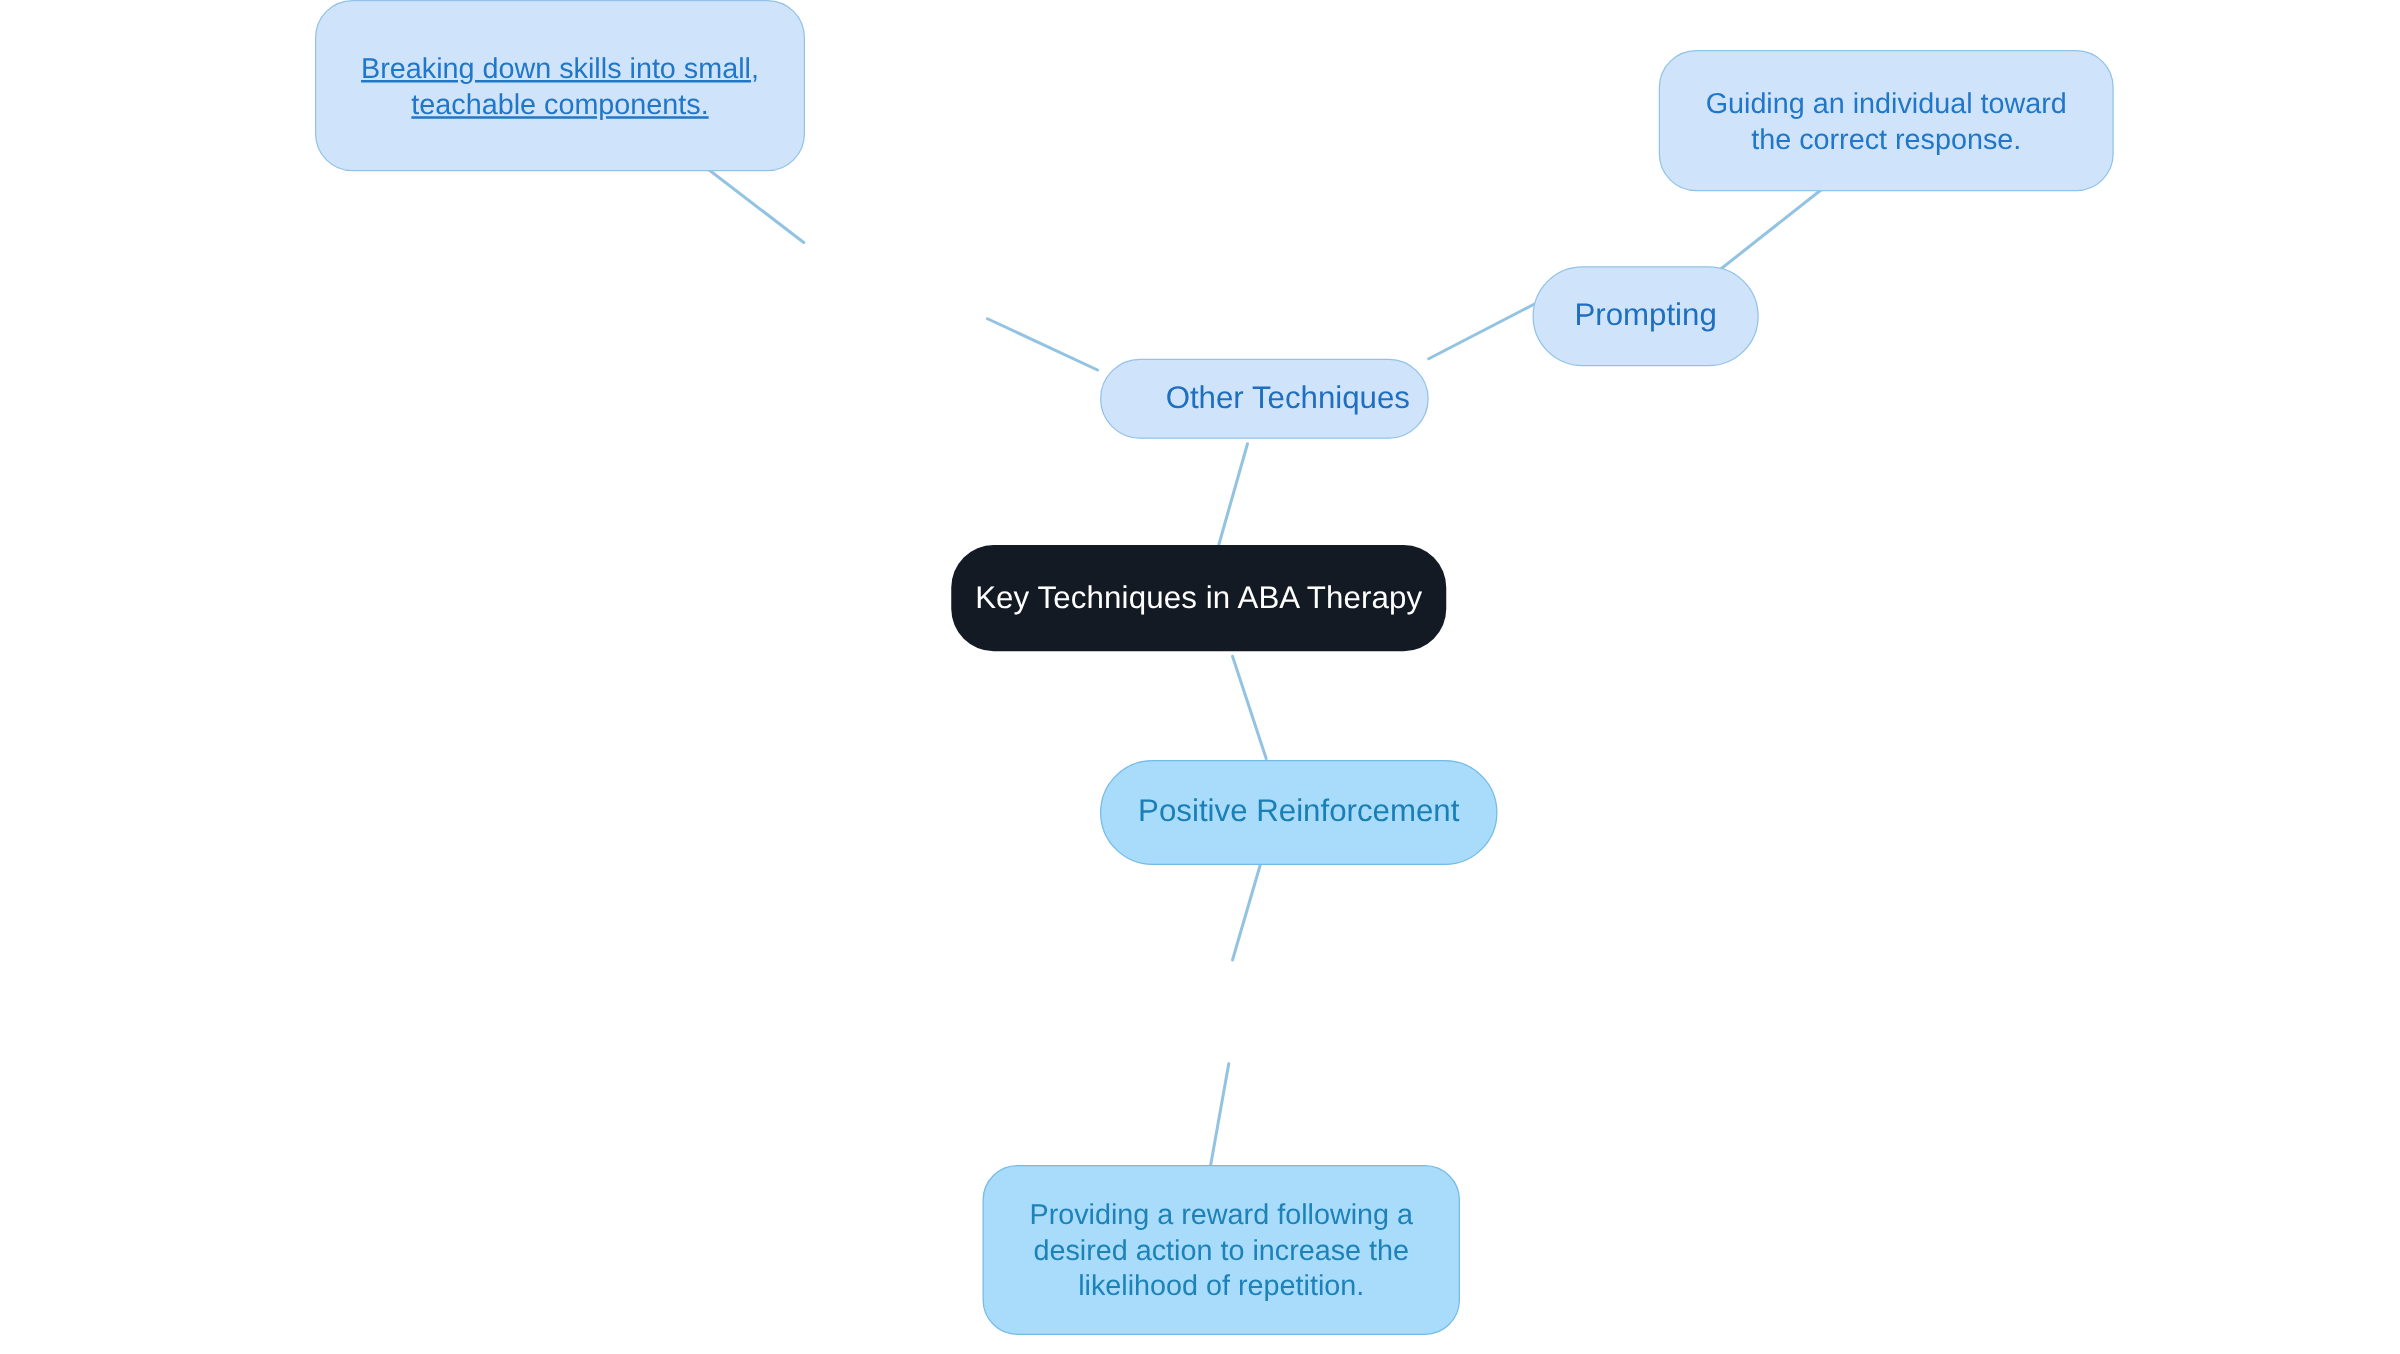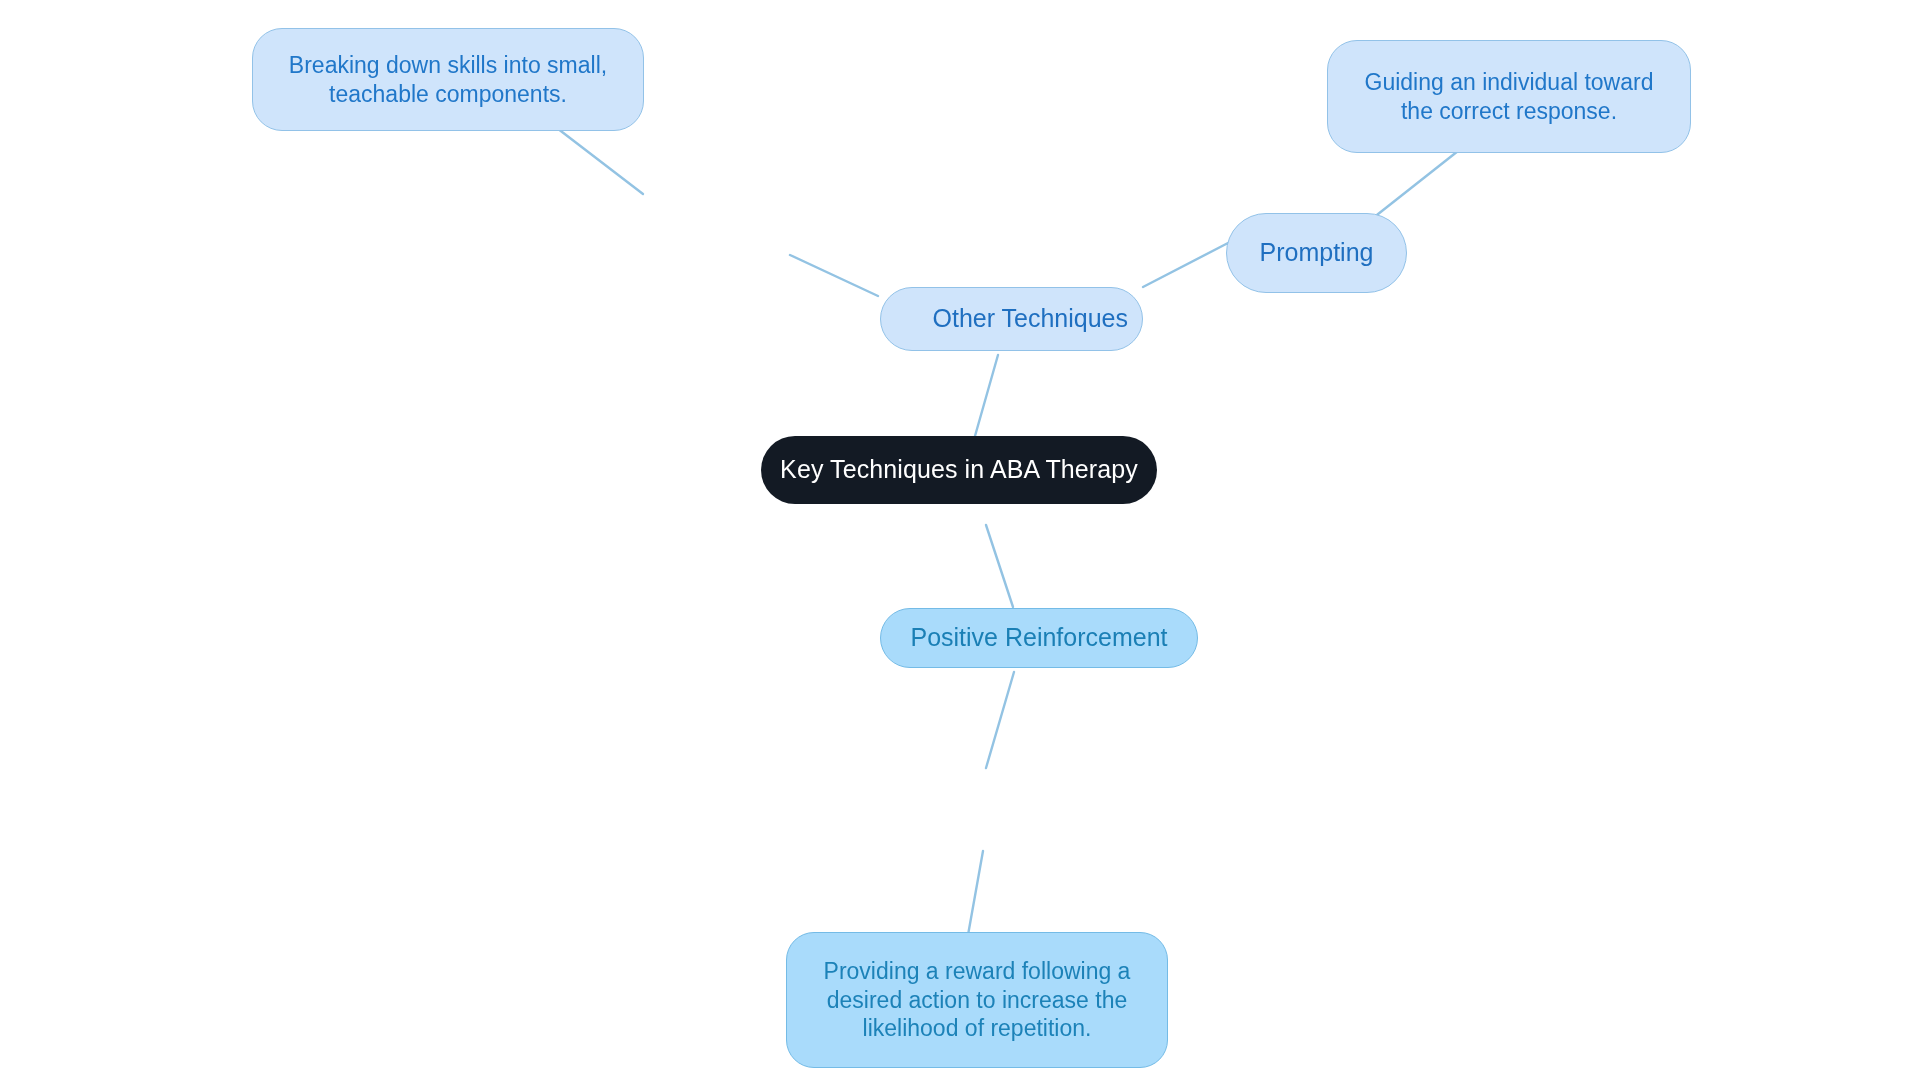--- a/index.html
+++ b/index.html
@@ -91,44 +91,44 @@
       <path d="M 878 296 L 790 255"></path>
       <path d="M 643 194 L 553 125"></path>
       <path d="M 1143 287 L 1228 243"></path>
       <path d="M 1368 222 L 1458 151"></path>
       <path d="M 986 525 L 1013 607"></path>
       <path d="M 1014 672 L 986 768"></path>
       <path d="M 983 851 L 968 935"></path>
     </g>
   </svg>
 
-  <div class="node node-root" style="left:761px; top:436px; width:396px; height:68px;">
+  <div class="node node-root" style="left:761px; top:436px; width:396px; height:85px;">
     <span>Key Techniques in ABA Therapy</span>
   </div>
 
   <div class="node node-branch-a" style="left:880px; top:287px; width:263px; height:64px;justify-content:flex-end;">
     <span>Other Techniques</span>
   </div>
 
 
-  <div class="node node-branch-a node-leaf" style="left:252px; top:28px; width:392px; height:103px;">
+  <div class="node node-branch-a node-leaf" style="left:252px; top:0; width:392px; height:137px;text-decoration:underline;">
     <span>Breaking down skills into small,
 teachable components.</span>
   </div>
 
   <div class="node node-branch-a" style="left:1226px; top:213px; width:181px; height:80px;">
     <span>Prompting</span>
   </div>
 
   <div class="node node-branch-a node-leaf" style="left:1327px; top:40px; width:364px; height:113px;">
     <span>Guiding an individual toward
 the correct response.</span>
   </div>
 
-  <div class="node node-branch-b" style="left:880px; top:608px; width:318px; height:60px;">
+  <div class="node node-branch-b" style="left:880px; top:608px; width:318px; height:84px;">
     <span>Positive Reinforcement</span>
   </div>
 
 
   <div class="node node-branch-b node-leaf" style="left:786px; top:932px; width:382px; height:136px;">
     <span>Providing a reward following a
 desired action to increase the
 likelihood of repetition.</span>
   </div>
 

